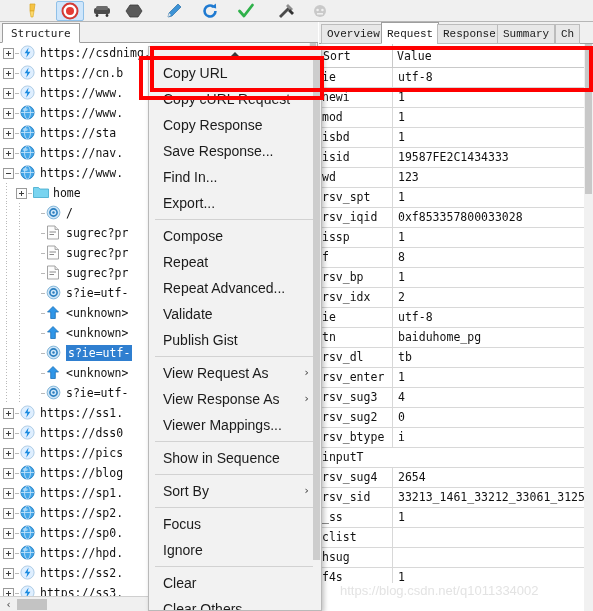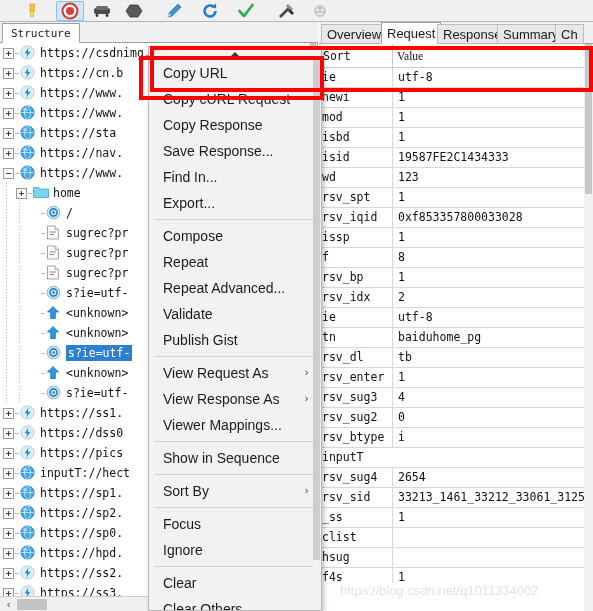--- a/index.html
+++ b/index.html
@@ -148,22 +148,22 @@
   }
   .rtabstrip {
     position: absolute; left: 0; top: 0;
     width: 274px; height: 22px;
     background: #f0f0f0;
     border-bottom: 1px solid #9e9e9e;
   }
   .rtab {
     position: absolute; top: 2px; height: 20px;
     padding: 0 5px;
-    font-family: Liberation Sans, sans-serif;
-    font-size: 13px; line-height: 19px;
+    font-family: Liberation Mono, monospace;
+    font-size: 11px; line-height: 19px;
     color: #1a1a1a; white-space: nowrap;
   }
   .rtab.on {
     background: #ffffff; top: 0px; height: 22px; line-height: 22px;
     border-left: 1px solid #9e9e9e; border-right: 1px solid #9e9e9e;
     border-top: 1px solid #9e9e9e; border-bottom: 1px solid #ffffff;
   }
   .rtab.off {
     background: #e8e8e8;
     border: 1px solid #bcbcbc;
@@ -175,21 +175,21 @@
     background: #ffffff;
     border-bottom: 1px solid #c9c9c9;
   }
   .th {
     position: absolute; top: 0; height: 24px;
     font-family: "DejaVu Sans Mono", monospace;
     font-size: 11.5px; line-height: 24px;
     color: #111; padding-left: 4px;
   }
   .th.c1 { left: 0; width: 73px; }
-  .th.c2 { left: 73px; width: 156px; border-left: 1px solid #c9c9c9; font-family: Liberation Serif, serif; }
+  .th.c2 { left: 73px; width: 156px; border-left: 1px solid #c9c9c9; }
 
   .tbl-body {
     position: absolute; left: 0; top: 46px;
     width: 265px; height: 515px;
     overflow: hidden;
     background: #fff;
   }
   .trw {
     position: relative; height: 20px;
     border-bottom: 1px solid #d8d8d8;
@@ -616,21 +616,21 @@
         <div class="trow">
           <span style="width: 3px; flex: 0 0 auto;"></span>
           <span class="exp plus"></span>
           <span style="width: 4px; height: 1px; background: rgb(185, 185, 185); flex: 0 0 auto; margin-right: 1px;"></span>
           <span class="ic"><svg width="15" height="15" viewBox="0 0 15 15">
               <circle cx="7.5" cy="7.5" r="6.6" fill="#42a5e8" stroke="#1c7ac0" stroke-width="0.8"></circle>
               <ellipse cx="7.5" cy="7.5" rx="3" ry="6.5" fill="none" stroke="#cbe7fb" stroke-width="0.8"></ellipse>
               <line x1="1" y1="7.5" x2="14" y2="7.5" stroke="#cbe7fb" stroke-width="0.8"></line>
               <ellipse cx="5.3" cy="4.6" rx="2.6" ry="1.6" fill="#bfe3fb" opacity="0.7"></ellipse>
             </svg></span>
-          <span class="lbl">inputT://hect</span>
+          <span class="lbl">https://blog</span>
         </div>
         <div class="trow">
           <span style="width: 3px; flex: 0 0 auto;"></span>
           <span class="exp plus"></span>
           <span style="width: 4px; height: 1px; background: rgb(185, 185, 185); flex: 0 0 auto; margin-right: 1px;"></span>
           <span class="ic"><svg width="15" height="15" viewBox="0 0 15 15">
               <circle cx="7.5" cy="7.5" r="6.6" fill="#42a5e8" stroke="#1c7ac0" stroke-width="0.8"></circle>
               <ellipse cx="7.5" cy="7.5" rx="3" ry="6.5" fill="none" stroke="#cbe7fb" stroke-width="0.8"></ellipse>
               <line x1="1" y1="7.5" x2="14" y2="7.5" stroke="#cbe7fb" stroke-width="0.8"></line>
               <ellipse cx="5.3" cy="4.6" rx="2.6" ry="1.6" fill="#bfe3fb" opacity="0.7"></ellipse>

